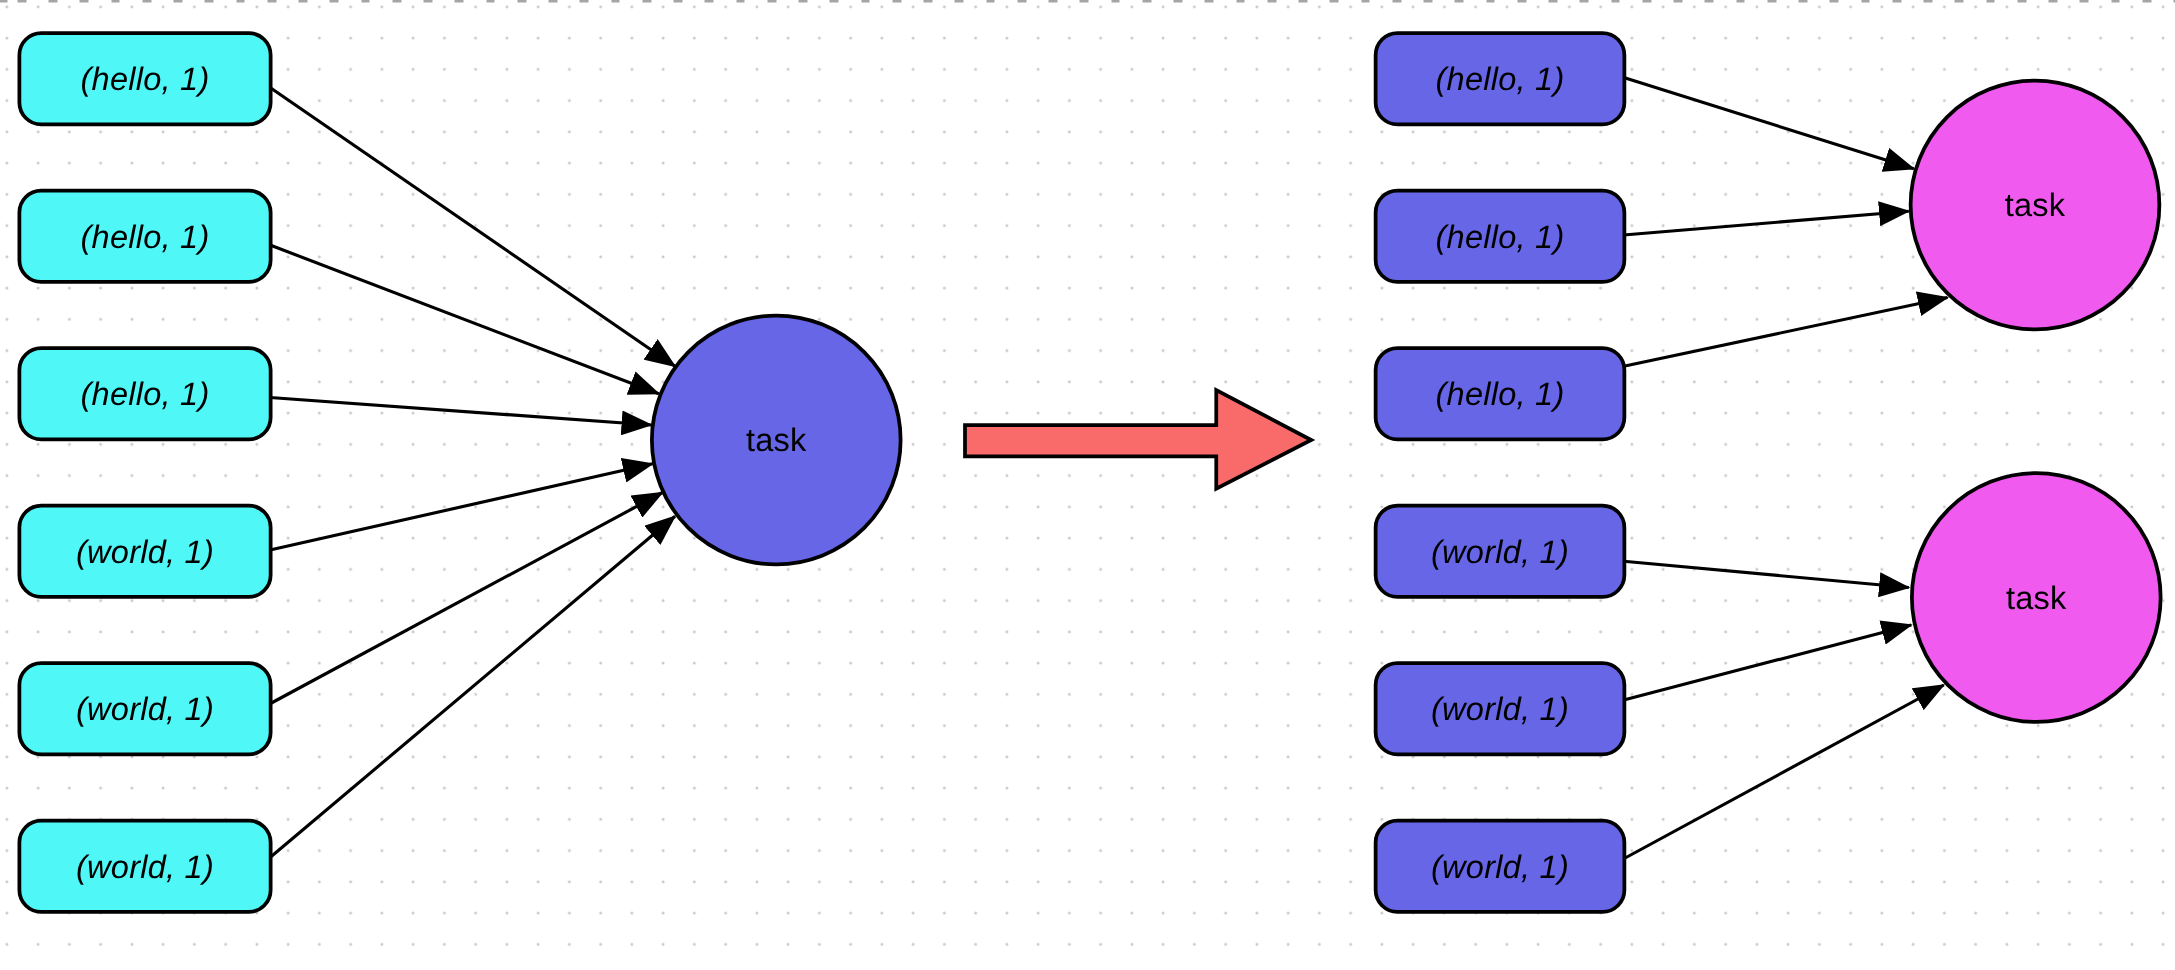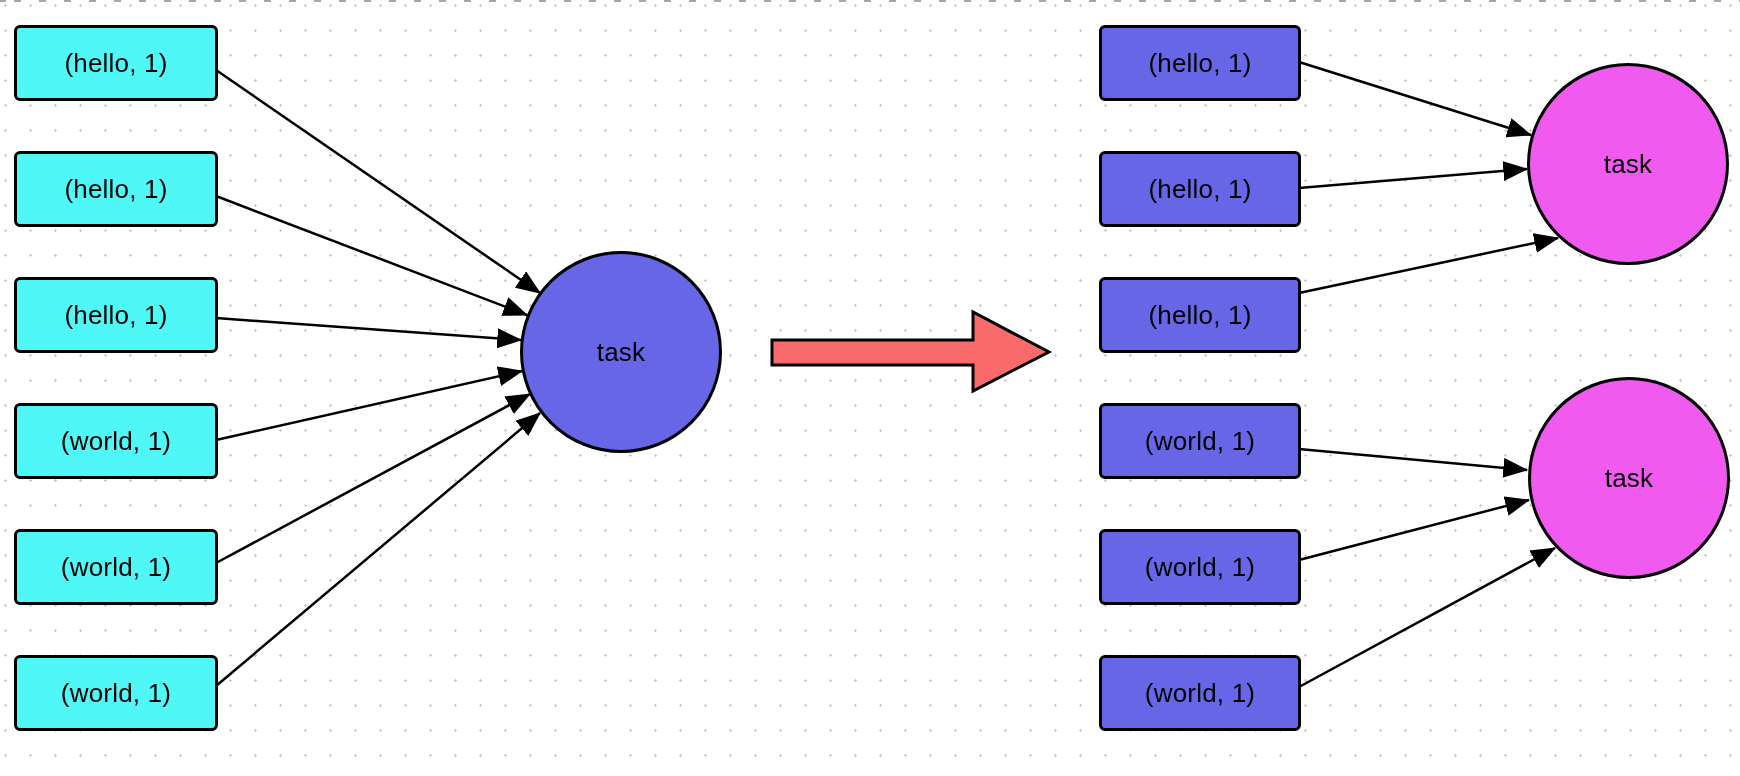--- a/index.html
+++ b/index.html
@@ -24,21 +24,21 @@
   .node {
     position: absolute;
     display: flex; align-items: center; justify-content: center;
     box-sizing: border-box;
     border: 3px solid #000;
     color: #000;
     font-size: 26px;
     letter-spacing: 0.2px;
     z-index: 2;
   }
-  .rect   { width: 204px; height: 76px; border-radius: 6px; }
+  .rect   { width: 204px; height: 76px; border-radius: 19px; font-style: italic; }
   .rect.before { left: 14px;  background: #4ff7f7; }
   .rect.after  { left: 1099px; width: 202px; background: #6666e6; }
   .circle { width: 202px; height: 202px; border-radius: 50%; }
   .task-before { left: 520px; top: 251px; background: #6666e6; }
   .task-after  { background: #f05aef; }
 </style>
 </head>
 <body>
 
 <div class="canvas">

